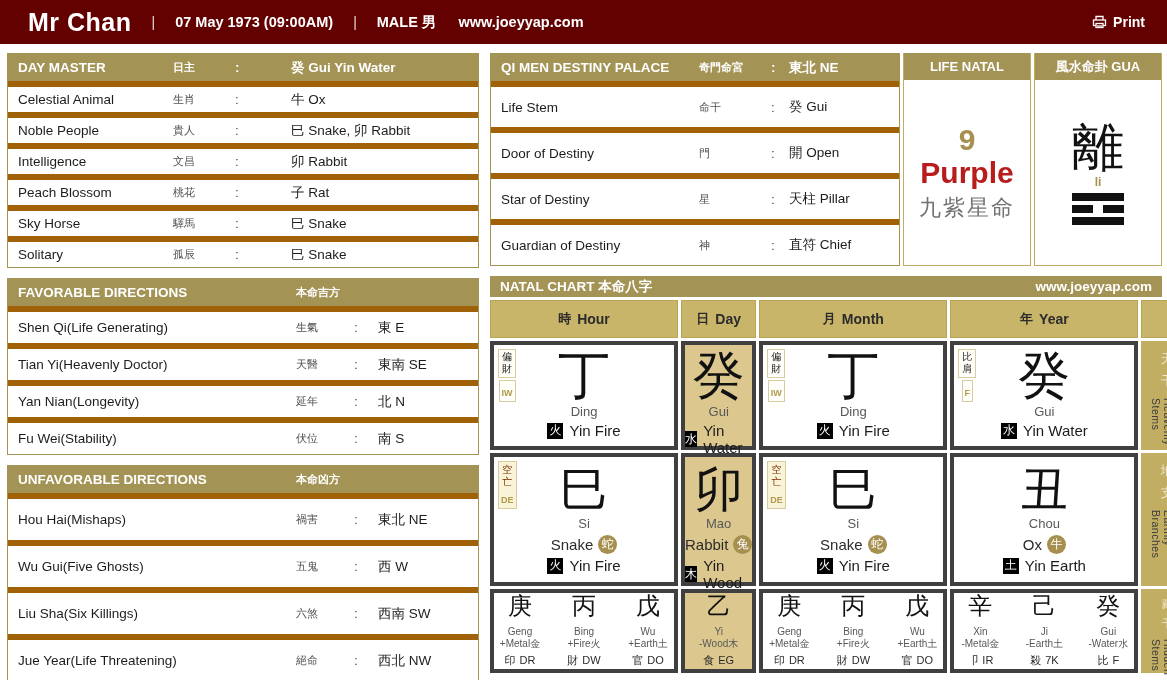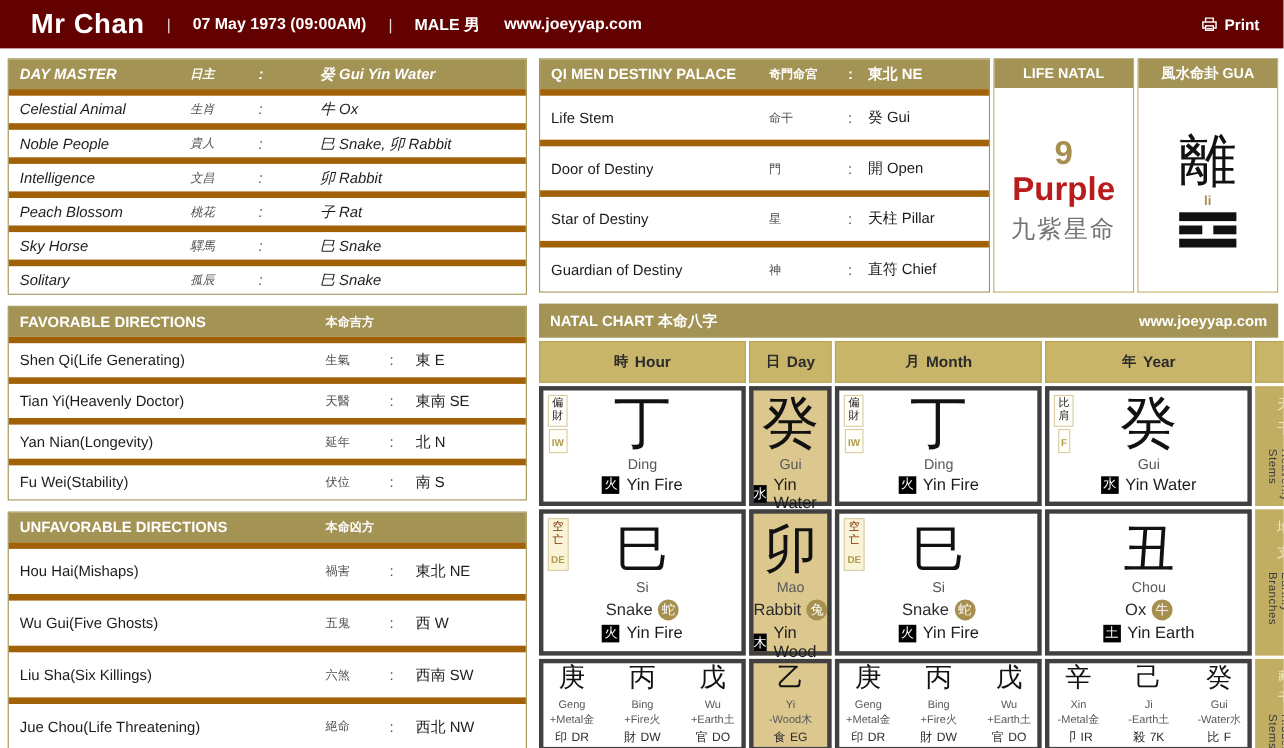--- a/index.html
+++ b/index.html
@@ -17,21 +17,21 @@
   .content { display:flex; gap:11px; padding:9px 5px 0 7px; }
   .left-col { width:472px; flex:none; }
   .right-col { width:672px; flex:none; }
 
   
   .tbl { border:1px solid #A39355; background:#fff; }
   .tbl + .tbl { margin-top:10px; }
   .thead { background:#A39355; color:#fff; font-weight:bold; font-size:13.5px; }
   .trow { border-top:6px solid #a16207; font-size:13.5px; color:#1c1c1c; }
   .grid { display:grid; align-items:center; padding:0 10px; }
-  .dm-grid { grid-template-columns:155px 62px 22px 1fr;font-style:italic; }
+  .dm-grid { grid-template-columns:155px 62px 22px 1fr; }
   .dm-grid .val { padding-left:34px; }
   .dir-grid { grid-template-columns:278px 58px 24px 1fr; }
   .qm-grid { grid-template-columns:198px 72px 18px 1fr; }
   .cn { font-family:"DejaVu Serif", serif; font-size:11px; color:#4f4f4f; }
   .thead .cn { color:#fff; }
   .colon { color:#4f4f4f; }
   .thead .colon { color:#fff; }
   .thead { height:27px; }
   .dm-row { height:31px; }
   .fav-row { height:37px; }
@@ -49,21 +49,21 @@
   .ls-cn { font-family:"DejaVu Serif", serif; font-size:22px; color:#737373; margin-top:4px; letter-spacing:2px; }
   .gua-char { font-family:"DejaVu Serif", serif; font-size:52px; color:#111; line-height:1; }
   .gua-pinyin { color:#A68F4F; font-size:12px; font-weight:bold; margin:2px 0 4px; }
   .trigram { display:flex; flex-direction:column; gap:4px; width:52px; }
   .tg-bar { height:8px; background:#111; }
   .tg-broken { display:flex; gap:10px; }
   .tg-broken span { flex:1; height:8px; background:#111; }
 
   
   .natal { margin-top:10px; }
-  .natal-head { height:31px; background:#A39355; color:#fff; display:flex; align-items:center; justify-content:space-between; padding:0 10px; font-weight:bold; font-size:13.5px; }
+  .natal-head { height:21px; background:#A39355; color:#fff; display:flex; align-items:center; justify-content:space-between; padding:0 10px; font-weight:bold; font-size:13.5px; }
   .natal-grid { margin-top:3px; display:grid; grid-template-columns:1fr 1fr 1fr 1fr 33px; grid-template-rows:38px 109px 133px 84px; gap:3px; }
   .nh { background:#C9B56A; border:1px solid #B8A452; display:flex; align-items:center; justify-content:center; gap:6px; font-size:14px; font-weight:bold; color:#2b2b2b; }
   .nh .cn { color:#2b2b2b; font-size:13px; }
   .ncell { background:#fff; border:4px solid #404040; position:relative; display:flex; flex-direction:column; align-items:center; }
   .ncell.hl { background:#DCC88E; }
   .bigchar { font-family:"DejaVu Serif", serif; color:#111; line-height:1; }
   .stem-cell .bigchar { font-size:52px; margin-top:4px; }
   .branch-cell .bigchar { font-size:48px; margin-top:8px; }
   .pinyin { font-size:13px; color:#57585A; margin-top:3px; }
   .elem-line { display:flex; align-items:center; gap:6px; font-size:15px; color:#1c1c1c; margin-top:3px; }
@@ -213,21 +213,21 @@
         <span class="colon">:</span>
         <span class="val">西 W</span>
       </div>
       <div class="trow unf-row grid dir-grid">
         <span>Liu Sha(Six Killings)</span>
         <span class="cn">六煞</span>
         <span class="colon">:</span>
         <span class="val">西南 SW</span>
       </div>
       <div class="trow unf-row grid dir-grid">
-        <span>Jue Chou(Life Threatening)</span>
+        <span>Jue Year(Life Threatening)</span>
         <span class="cn">絕命</span>
         <span class="colon">:</span>
         <span class="val">西北 NW</span>
       </div>
     </section>
   </div>
 
   <div class="right-col">
 
     <div class="top-row">

